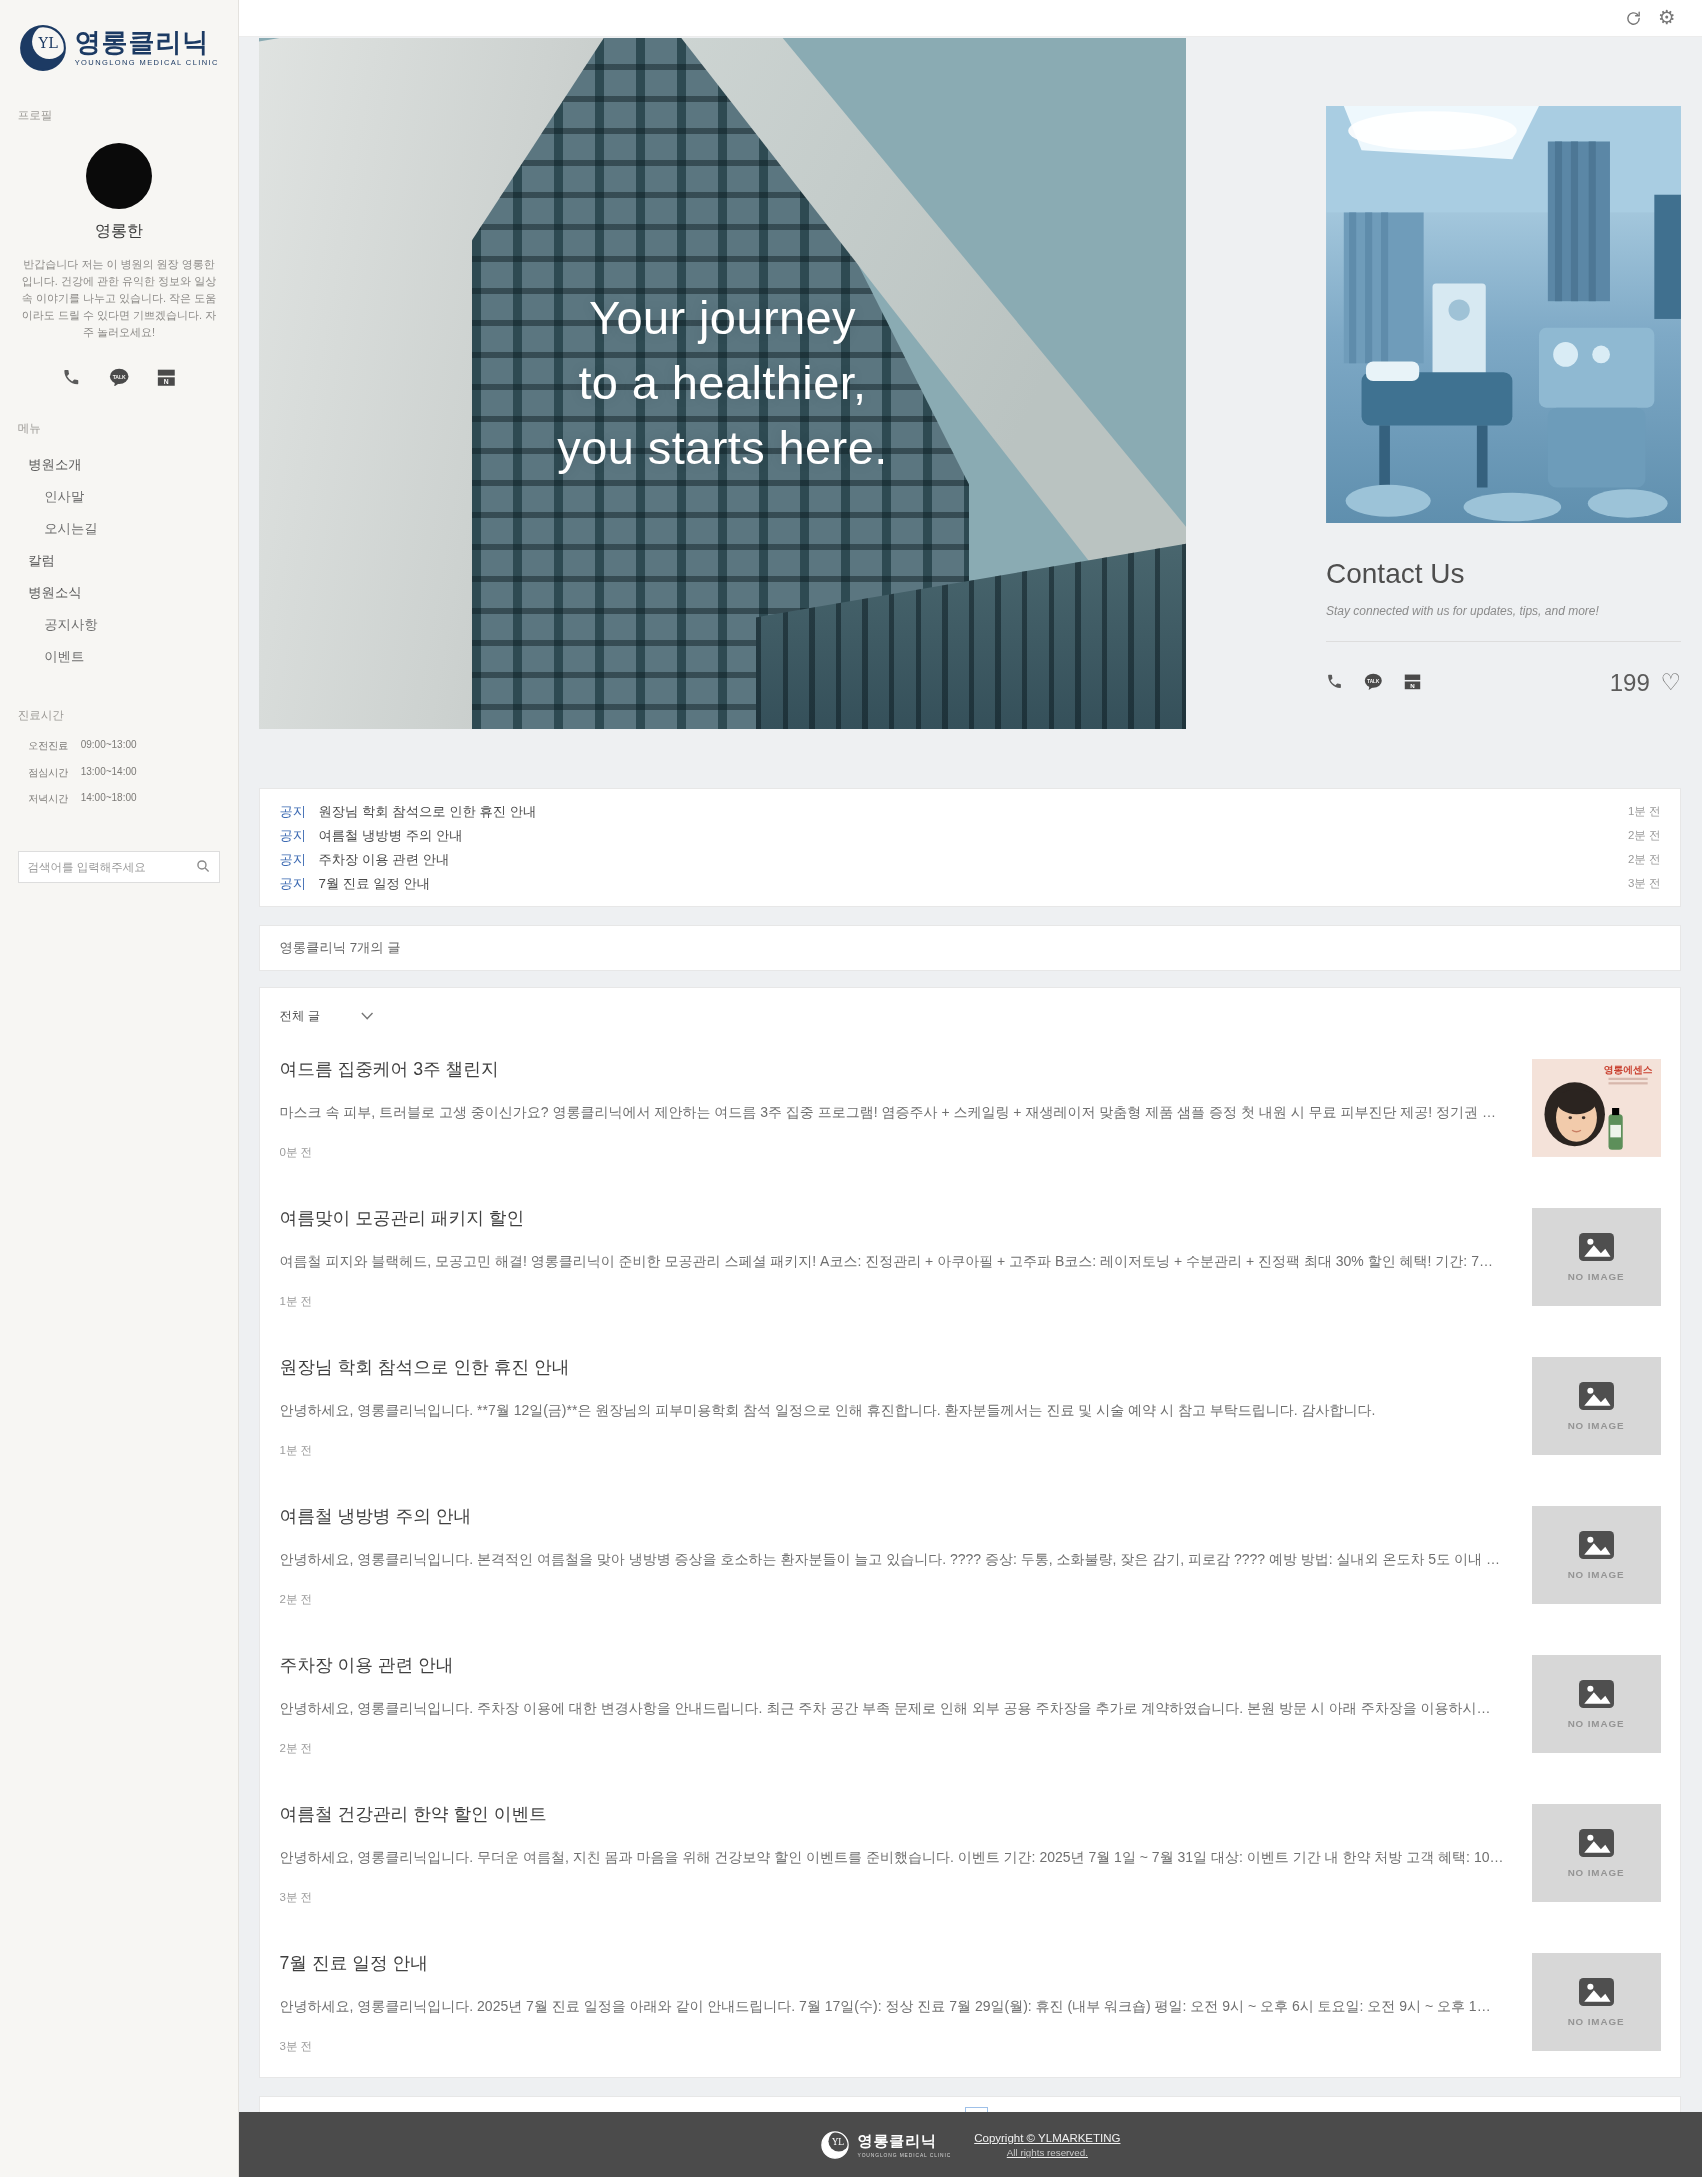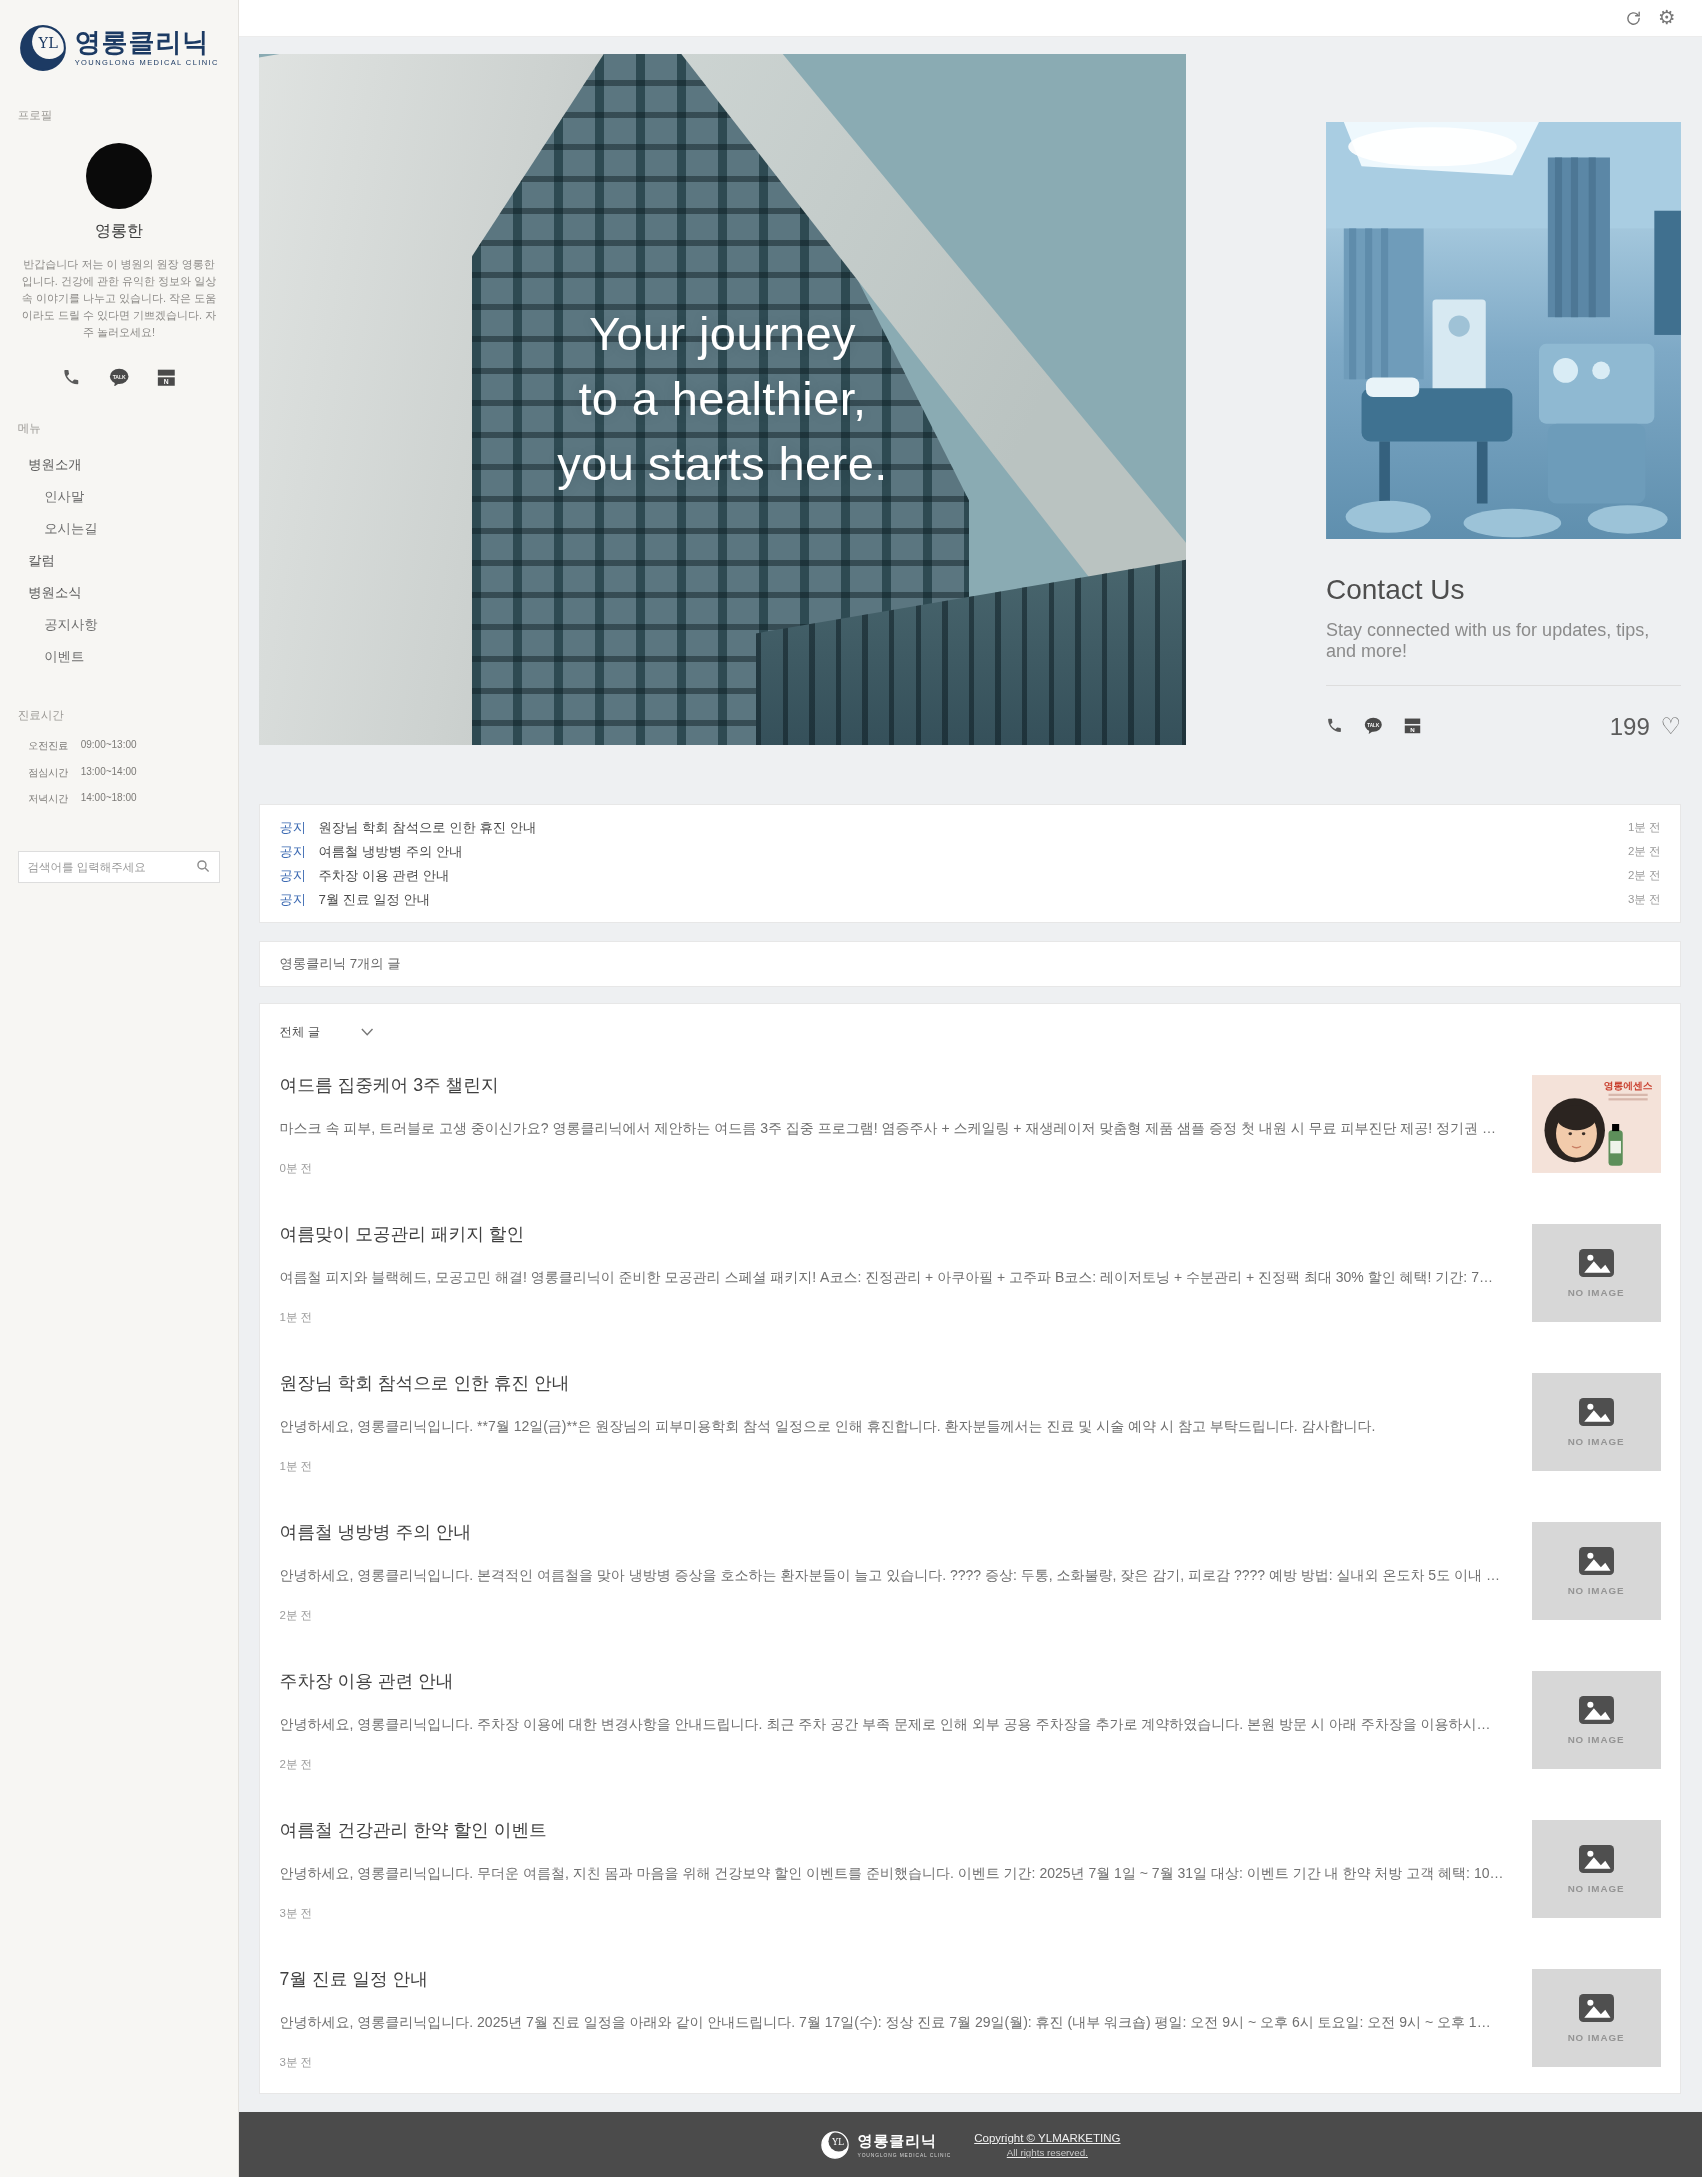--- a/index.html
+++ b/index.html
@@ -43,21 +43,21 @@
   .searchbox input::placeholder { color:#9a9a9a; }
   
   .topbar {
     position:absolute; left:239px; top:0; right:0; height:37px; background:#fff;
     border-bottom:0.9px solid #ececec; display:flex; align-items:center;
     justify-content:flex-end; gap:16px; padding-right:26.6px;
   }
   .topbar .tb-icon { color:#777; cursor:pointer; display:flex; align-items:center; }
   .gear-glyph { font-size:19.5px; line-height:1; }
   
-  .content { position:absolute; left:259px; top:54px; width:1422px; }
+  .content { position:absolute; left:259px; top:38px; width:1422px; }
   .hero-row { display:flex; }
   .hero {
     width:927px; height:691px; position:relative; overflow:hidden; background:#8aabb3;
   }
   .b-concrete {
     position:absolute; left:-53px; top:-35px; width:497px; height:798px;
     background:linear-gradient(100deg,#e3e6e4 0%,#cdd2d0 55%,#b9bfbd 100%);
     clip-path:polygon(0 6%, 55% 0, 100% 0, 62% 100%, 0 100%);
   }
   .b-glass {
@@ -80,21 +80,21 @@
     clip-path:polygon(0 40%, 100% 0, 100% 100%, 0 100%);
   }
   .hero-text {
     position:absolute; inset:0; display:flex; align-items:center; justify-content:center;
     text-align:center; color:#fff; font-size:47px; line-height:1.38; font-weight:400;
     letter-spacing:0.4px; text-shadow:0 0 12.4px rgba(0,0,0,.12);
   }
   .side-card { width:355px; margin-left:auto; margin-top:68px; }
   .card-photo { width:355px; height:417px; display:block; }
   .card-title { font-size:28px; color:#4e4e4e; margin-top:35px; font-weight:400; }
-  .card-sub { font-size:18px; color:#8b8b8b; margin-top:14px; }
+  .card-sub { font-size:12px; color:#8b8b8b; margin-top:14px;font-style:italic; }
   .card-div { border-top:0.9px solid #ddd; margin-top:23px; }
   .card-actions { display:flex; align-items:center; gap:21px; margin-top:26.6px; }
   .card-like { margin-left:auto; display:flex; align-items:center; gap:10.6px; }
   .like-count { font-size:24px; color:#5b5b5b; }
   .heart { font-size:23px; color:#6a6a6a; line-height:1; cursor:pointer; }
   
   .box { background:#fff; border:0.9px solid #e7e7e7; }
   .notice-box { margin-top:59px; padding:10.6px 19.5px; }
   .notice-row { display:flex; align-items:center; height:24px; font-size:13.3px; }
   .notice-badge { color:#3f6cb3; margin-right:12.4px; cursor:pointer; }

